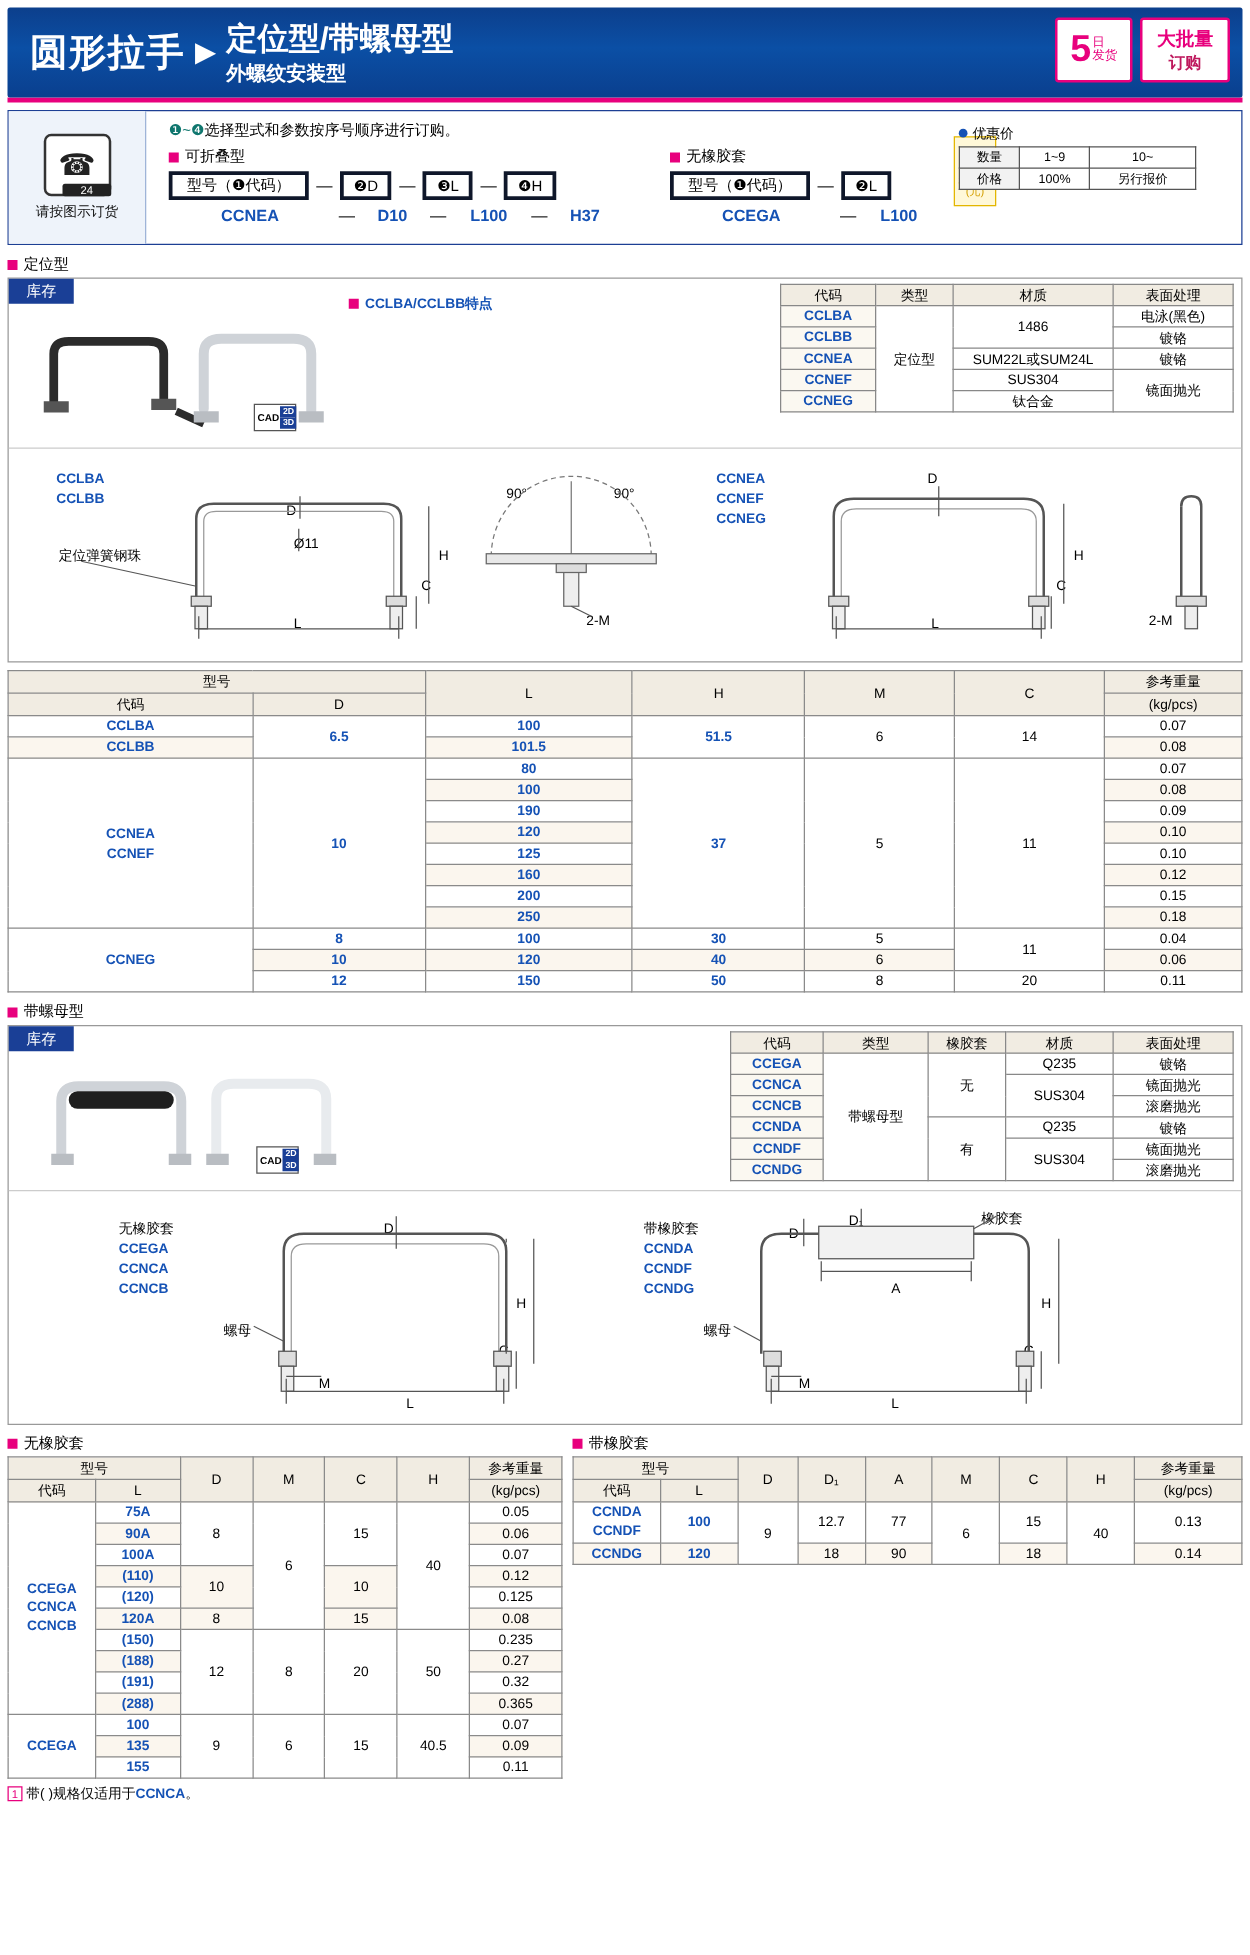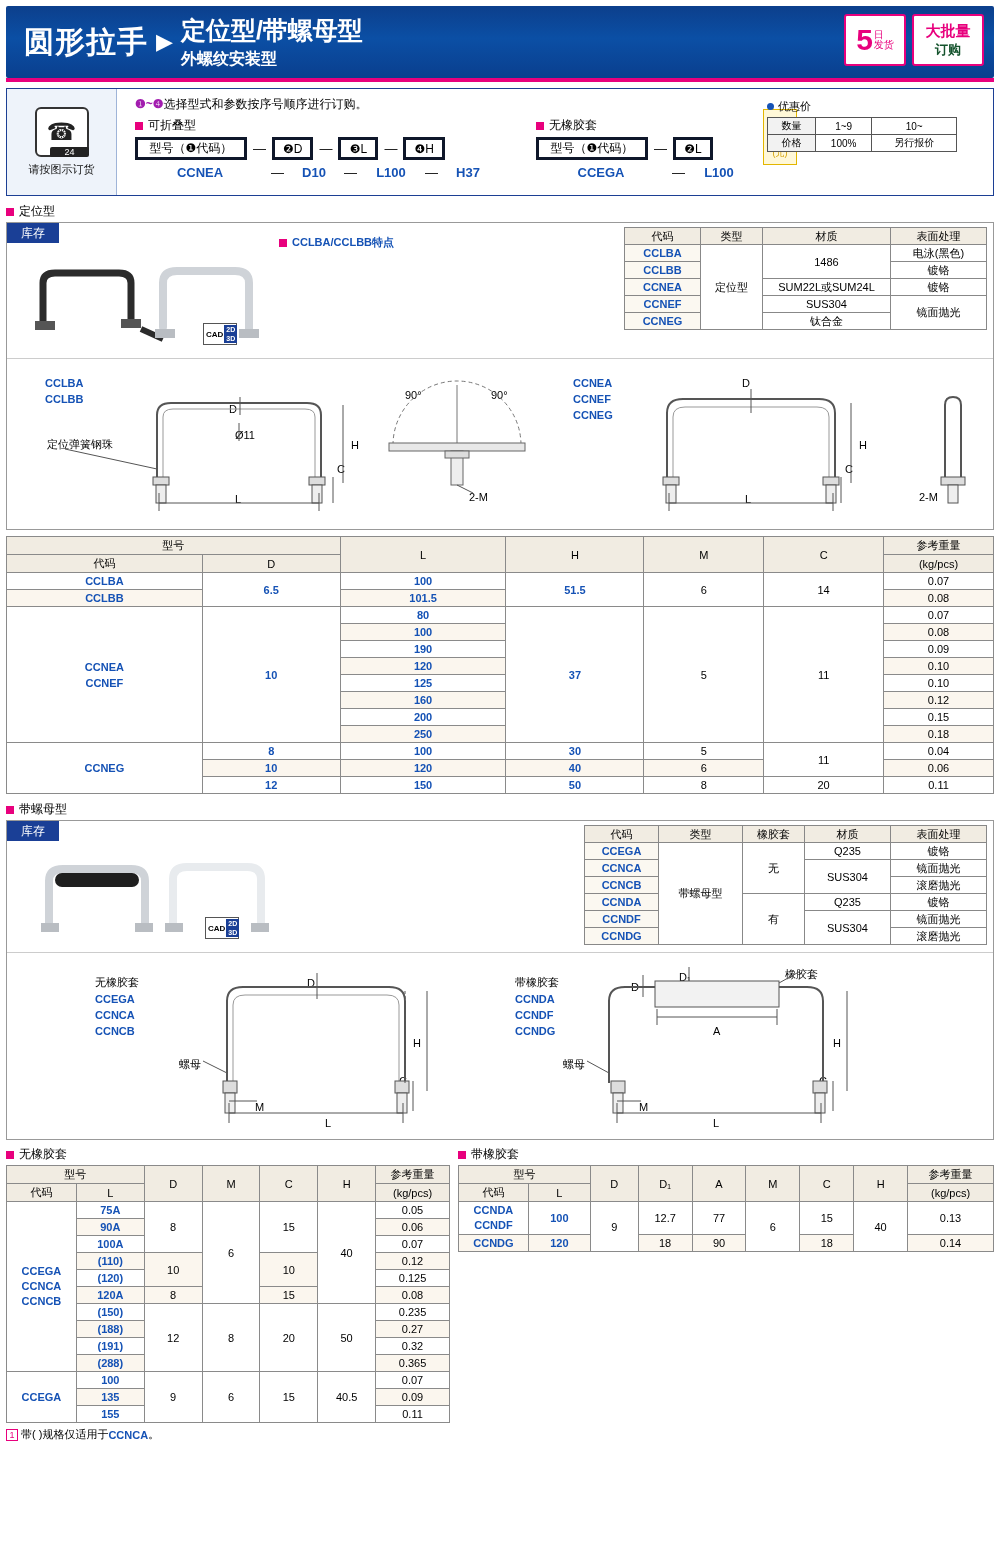--- a/index.html
+++ b/index.html
@@ -45,21 +45,21 @@
     border-radius: 3px; display: flex; align-items: center; justify-content: center;
   }
   .badge-5day .num { color: #e8007d; font-size: 30px; font-weight: bold; }
   .badge-5day .lbl { color: #e8007d; font-size: 10px; line-height: 10px; margin-left: 1px; }
   .badge-bulk {
     width: 72px; height: 52px; background: #fff; border: 2px solid #e8007d;
     border-radius: 3px; display: flex; flex-direction: column;
     align-items: center; justify-content: center;
   }
   .badge-bulk .b1 { color: #e8007d; font-size: 15px; font-weight: bold; }
-  .badge-bulk .b2 { color: #14532d; font-size: 13px; font-weight: bold; }
+  .badge-bulk .b2 { color: #be185d; font-size: 13px; font-weight: bold; }
   .hdr-underline { margin: 0 6px; height: 4px; background: #e8007d; }
 
   
   .order-box {
     margin: 6px 6px 0 6px;
     border: 1px solid #1c3f94;
     height: 108px;
     position: relative;
     background: #fff;
   }
@@ -75,21 +75,21 @@
     font-size: 24px; color: #222;
   }
   .phone-icon .t24 {
     position: absolute; right: -2px; bottom: -2px; background: #222; color: #fff;
     font-size: 9px; padding: 0 14px; border-radius: 2px;
   }
   .phone-cell .cap { font-size: 11px; margin-top: 5px; color: #111; }
   .order-note {
     position: absolute; left: 128px; top: 7px; font-size: 12px;
   }
-  .order-note .circ { color: #a21caf; font-weight: bold; }
+  .order-note .circ { color: #0f766e; }
   .seq-row {
     position: absolute; left: 128px; top: 28px;
     display: flex; align-items: center;
   }
   .sec-label { font-size: 12px; margin-bottom: 3px; display: flex; align-items: center; }
   .sq { width: 8px; height: 8px; background: #e8007d; display: inline-block; margin-right: 5px; }
   .grp { display: flex; flex-direction: column; }
   .chain { display: flex; align-items: center; }
   .fld {
     border: 3px solid #0f172a; height: 23px; min-width: 40px; padding: 0 8px;

